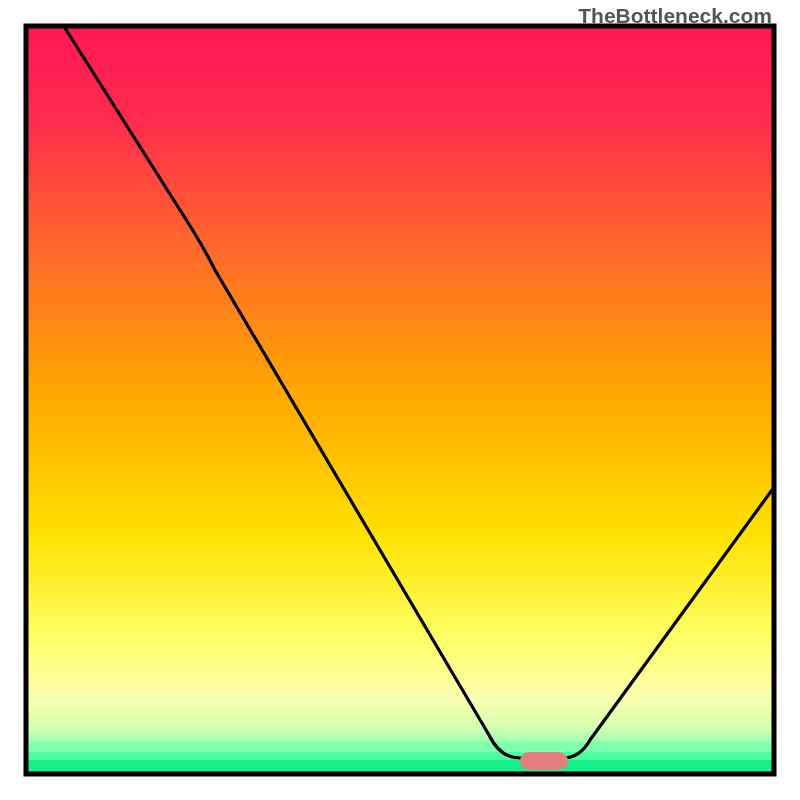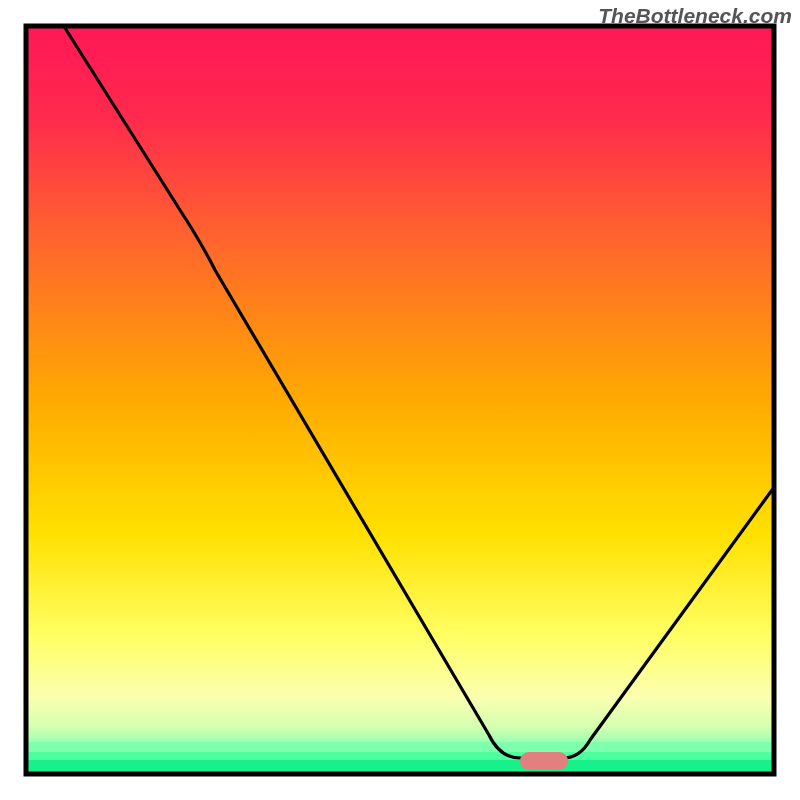--- a/index.html
+++ b/index.html
@@ -13,27 +13,26 @@
     font-family: Arial, sans-serif;
   }
   .container {
     position: relative;
     width: 800px;
     height: 800px;
   }
   .watermark {
     position: absolute;
     top: 4px;
-    right: 8px;
+    right: 28px;
     font-size: 21px;
     font-weight: bold;
     color: #555;
     font-family: Arial, sans-serif;
     z-index: 10;
-    font-style: italic;
   }
   svg {
     display: block;
   }
 </style>
 </head>
 <body>
 
 <div class="container">
   <div class="watermark">TheBottleneck.com</div>

